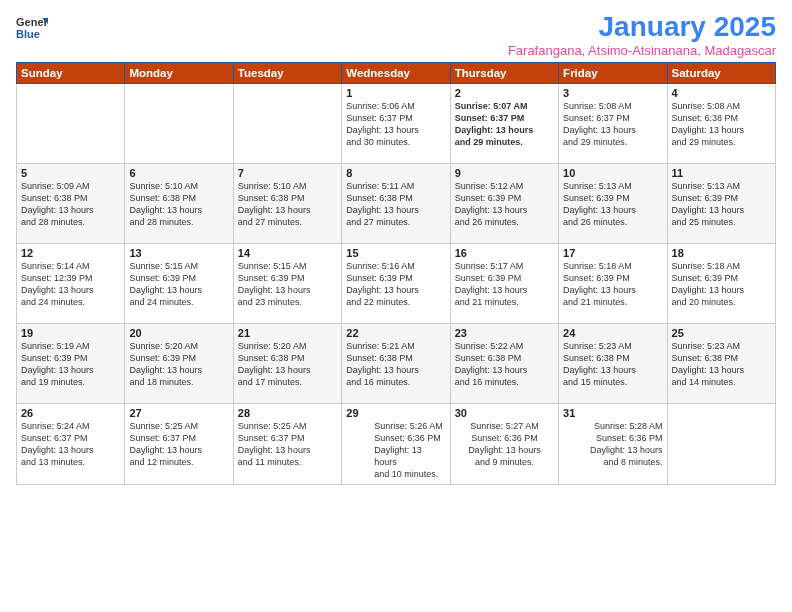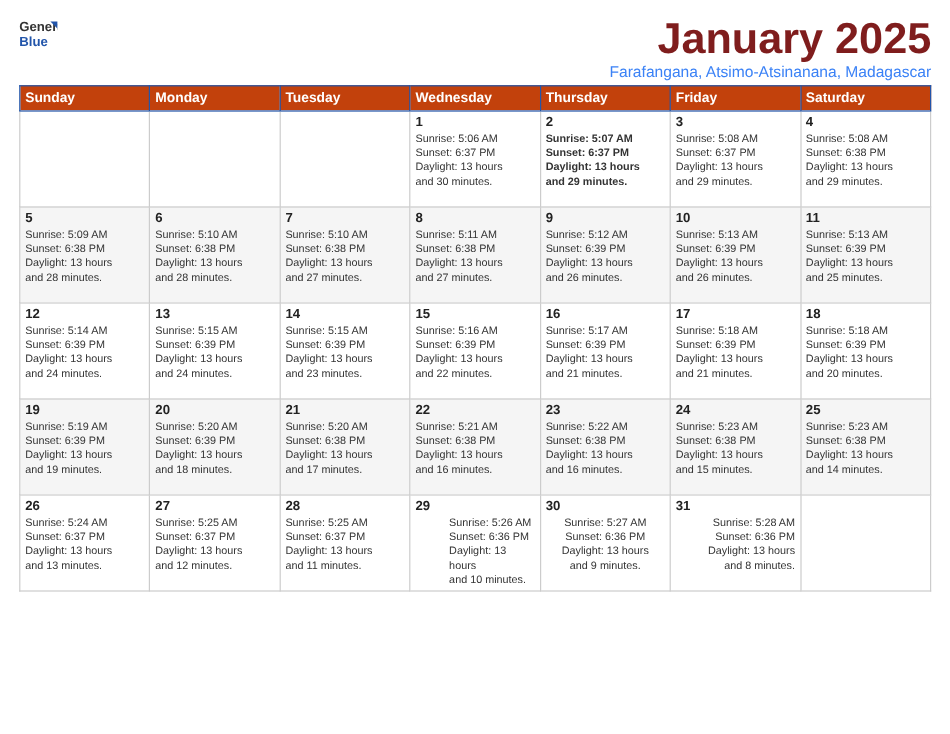--- a/index.html
+++ b/index.html
@@ -24,28 +24,28 @@
     }
     .logo {
       display: flex;
       align-items: center;
       gap: 2px;
     }
     .title-block {
       text-align: right;
     }
     .month-title {
-      font-size: 36px;
+      font-size: 28px;
       font-weight: bold;
-      color: #7f1d1d;
+      color: #3b82f6;
       line-height: 1.1;
     }
     .subtitle {
       font-size: 13px;
-      color: #3b82f6;
+      color: #ec4899;
       font-weight: normal;
     }
     .calendar-table {
       width: 100%;
       border-collapse: collapse;
       table-layout: fixed;
     }
     .calendar-table th {
       background: #c2410c;
       color: #fff;
@@ -195,21 +195,21 @@
             <div class="cell-info" style="white-space: pre-line;">Sunrise: 5:13 AM
 Sunset: 6:39 PM
 Daylight: 13 hours
 and 25 minutes.</div>
           </td>
         </tr>
         <tr>
           <td>
             <span class="day-number">12</span>
             <div class="cell-info" style="white-space: pre-line;">Sunrise: 5:14 AM
-Sunset: 6:39 PM
+Sunset: 12:39 PM
 Daylight: 13 hours
 and 24 minutes.</div>
           </td>
           <td>
             <span class="day-number">13</span>
             <div class="cell-info" style="white-space: pre-line;">Sunrise: 5:15 AM
 Sunset: 6:39 PM
 Daylight: 13 hours
 and 24 minutes.</div>
           </td>

